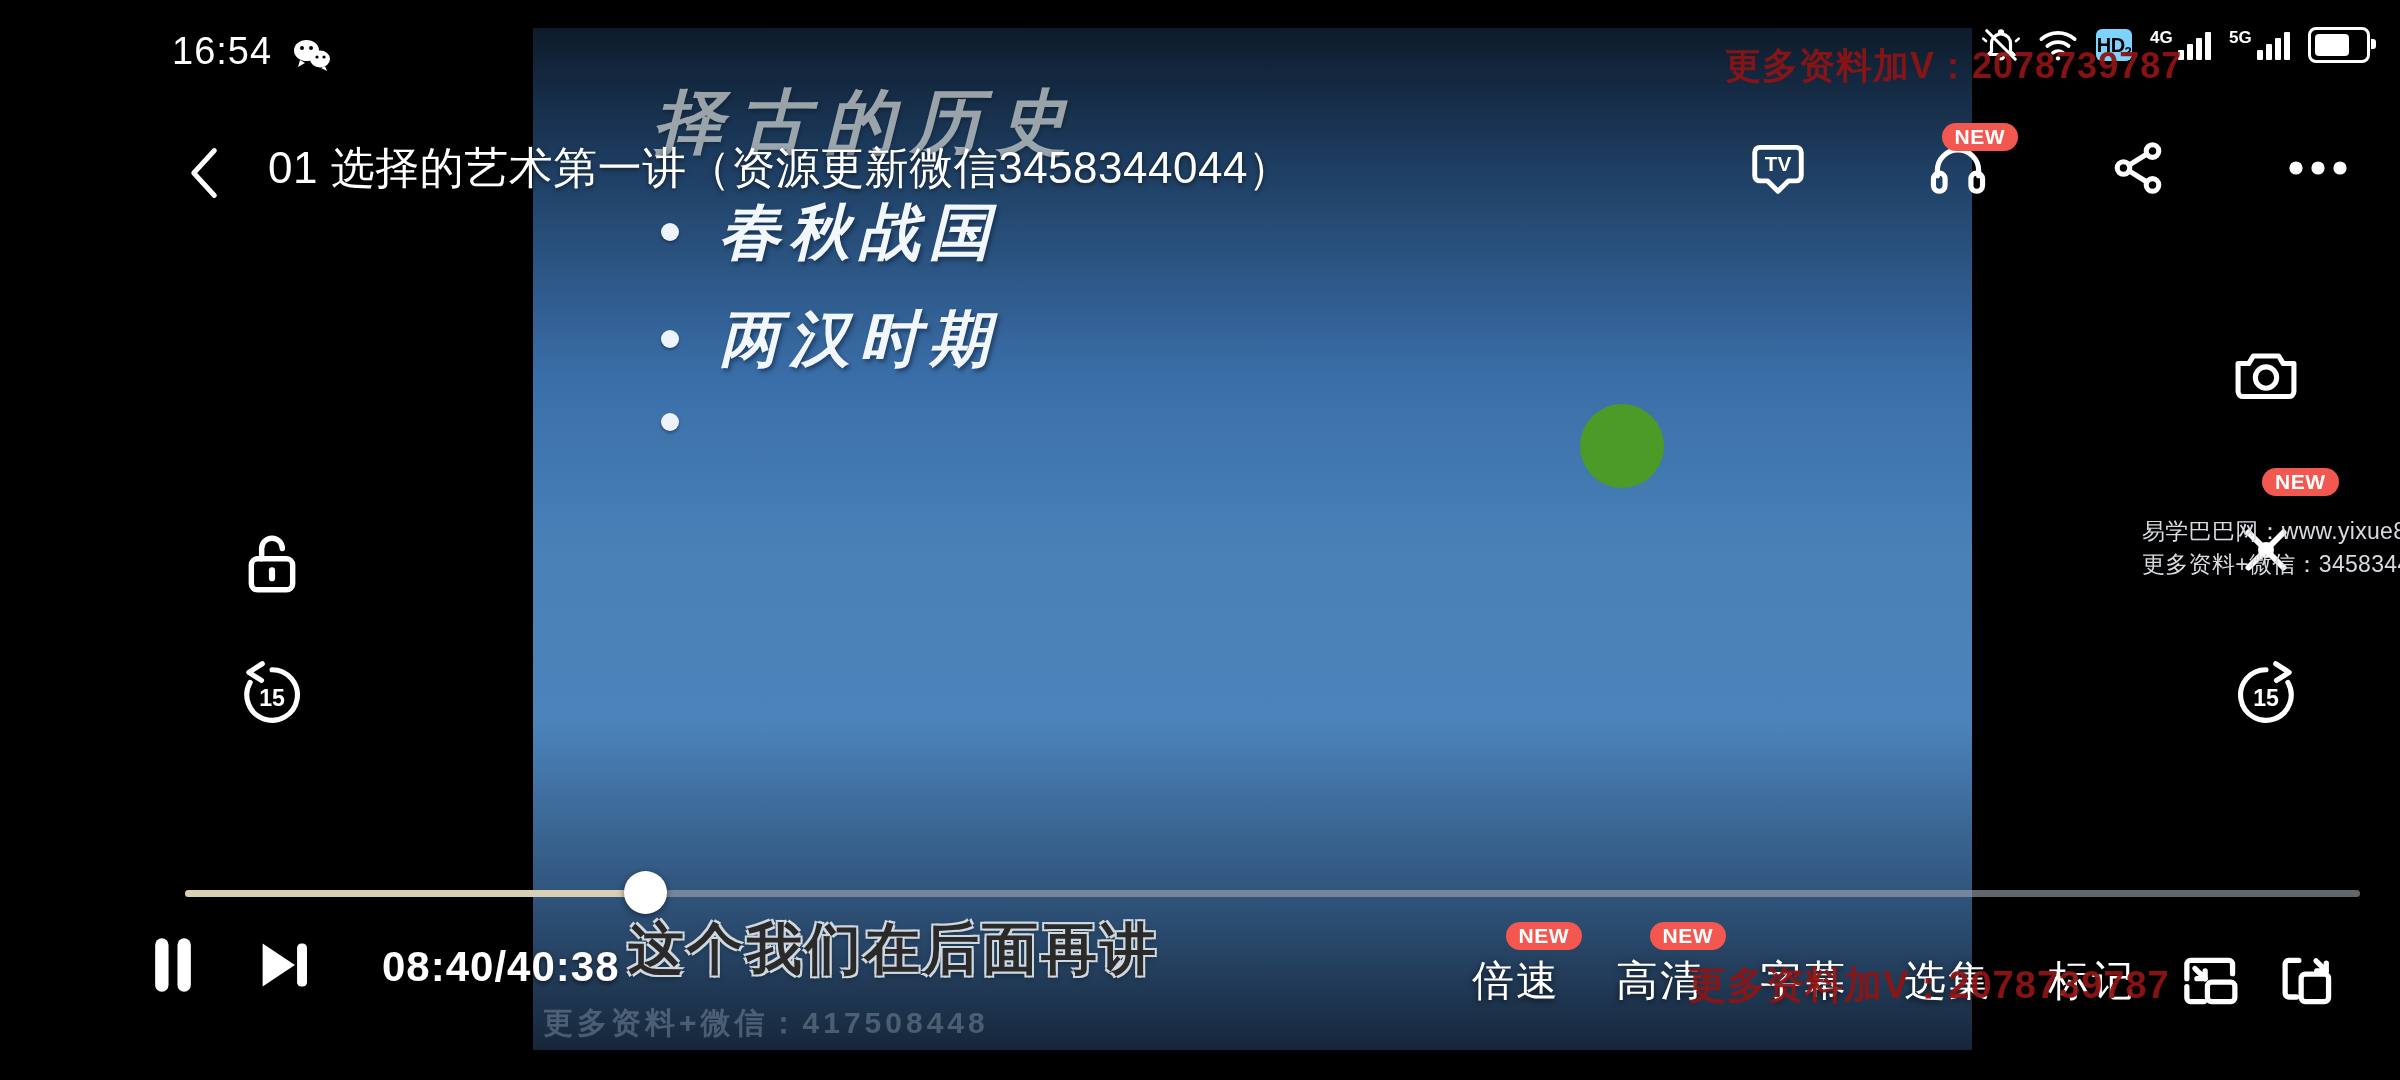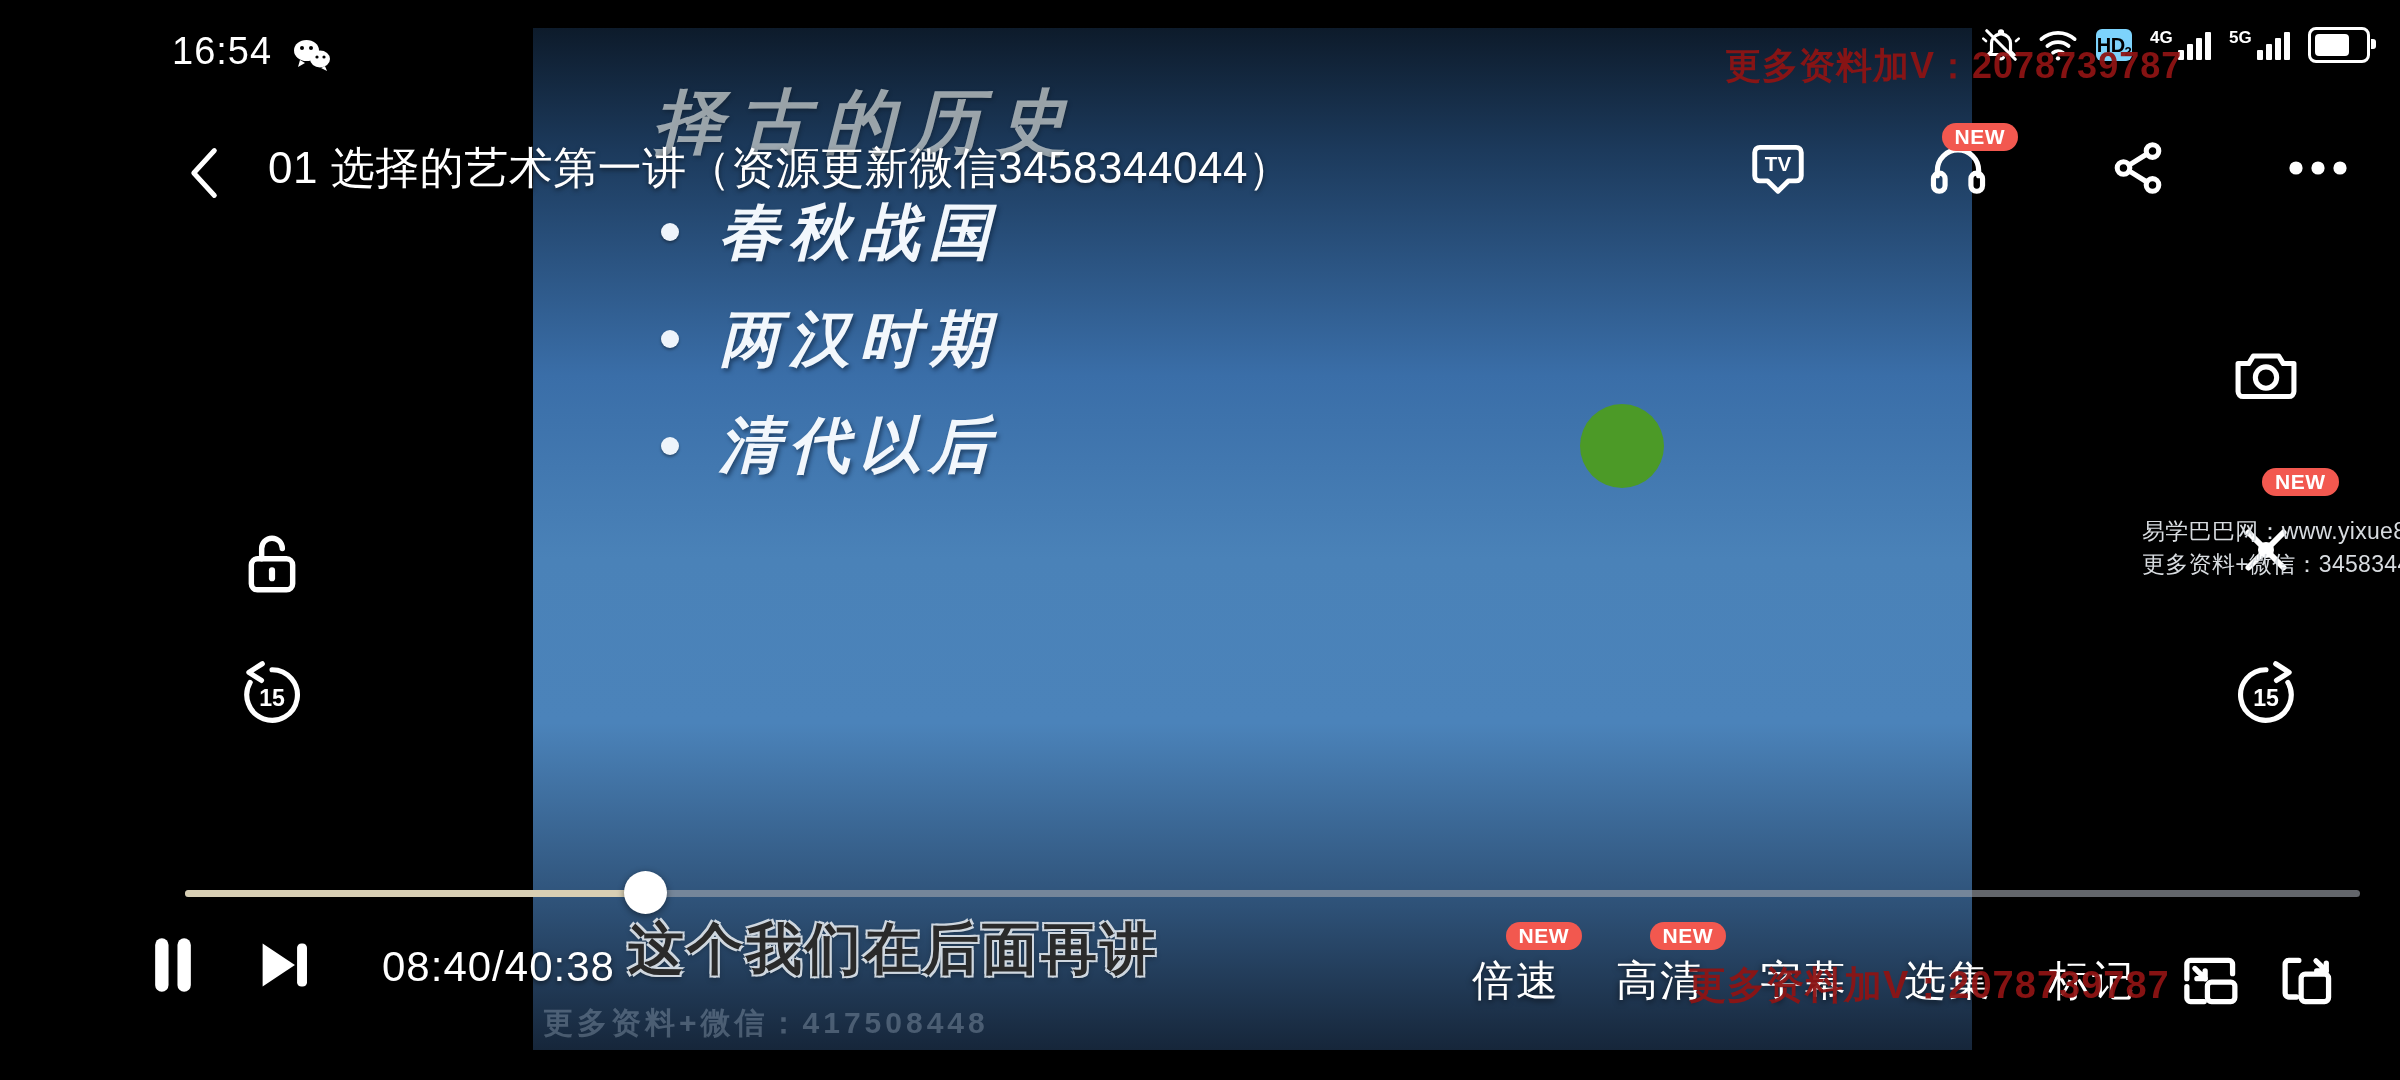--- a/index.html
+++ b/index.html
@@ -86,21 +86,21 @@
   
   .progress-wrap{position:absolute;left:0;top:880px;width:2400px;height:30px;z-index:50;}
   .track{position:absolute;left:185px;top:10px;width:2175px;height:7px;border-radius:4px;background:rgba(160,165,172,.62);}
   .track-fill{position:absolute;left:0;top:0;height:7px;width:459px;border-radius:4px;background:#d8cfb4;}
   .thumb{position:absolute;left:624px;top:-9px;width:43px;height:43px;border-radius:50%;background:#fff;
     box-shadow:0 2px 7px rgba(0,0,0,.45);}
 
   
   .bottombar{position:absolute;left:0;top:930px;width:2400px;height:120px;z-index:50;}
   .bb-left{position:absolute;left:150px;top:6px;display:flex;align-items:center;gap:58px;}
-  .bb-time{font-size:42px;color:#fff;letter-spacing:1px;margin-left:14px;text-shadow:0 2px 5px rgba(0,0,0,.6);}
+  .bb-time{font-size:42px;color:#fff;letter-spacing:1px;margin-left:14px;text-shadow:0 2px 5px rgba(0,0,0,.6);font-weight:bold;}
   .bb-right{position:absolute;right:44px;top:6px;display:flex;align-items:center;gap:0px;}
   .bb-item{position:relative;display:flex;align-items:center;justify-content:center;height:90px;padding:0 28px;}
   .bb-label{font-size:42px;color:#fff;letter-spacing:2px;white-space:nowrap;text-shadow:0 2px 6px rgba(0,0,0,.7);}
   .bb-item .badge-new{top:-14px;right:6px;}
   .bb-icon{width:96px;height:90px;display:flex;align-items:center;justify-content:center;}
 </style>
 </head>
 <body>
 
 <div class="screen">
@@ -112,21 +112,20 @@
       <div class="slide-item">
         <span class="slide-bullet"></span>
         <span class="slide-text">春秋战国</span>
       </div>
       <div class="slide-item">
         <span class="slide-bullet"></span>
         <span class="slide-text">两汉时期</span>
       </div>
       <div class="slide-item">
         <span class="slide-bullet"></span>
-        <span class="slide-text">清代以后</span>
       </div>
     </div>
 
     <div class="green-dot"></div>
     <div class="vid-subtitle">这个我们在后面再讲</div>
     <div class="vid-wm-bottom">更多资料+微信：417508448</div>
   </div>
 
   <div class="statusbar">
     <div class="sb-clock">16:54</div>

